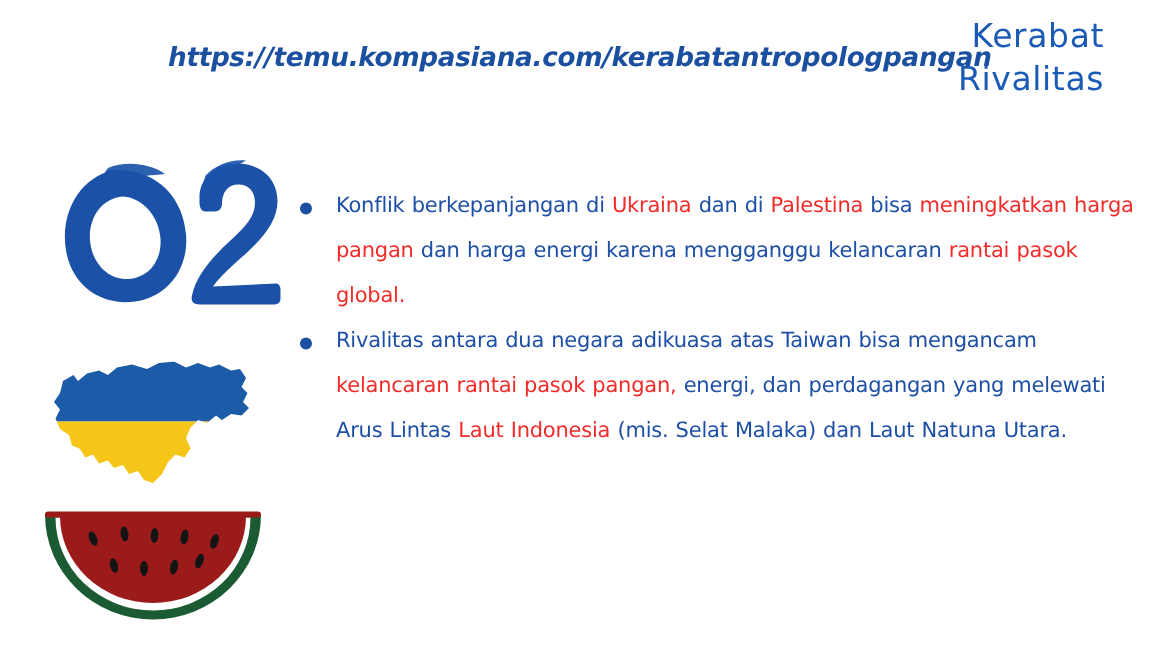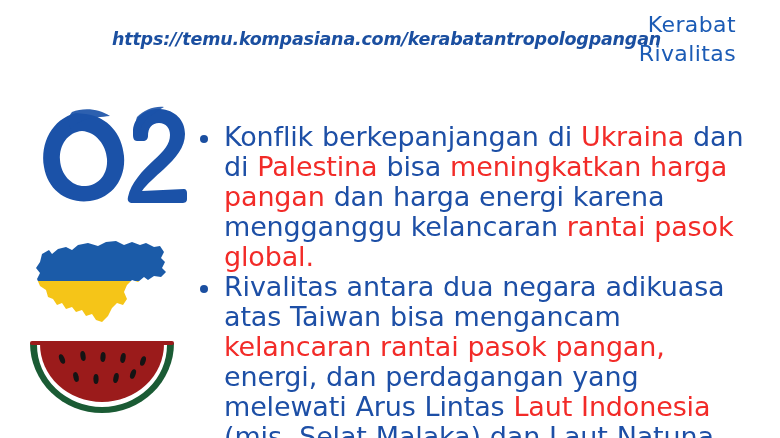--- a/index.html
+++ b/index.html
@@ -93,21 +93,21 @@
     position: absolute;
     left: 4px;
     top: 13px;
     width: 8px;
     height: 8px;
     border-radius: 50%;
     background: #1B4FA0;
   }
   .bullet-text {
     font-family: "DejaVu Sans", sans-serif;
-    font-size: 27px;
+    font-size: 14px;
     line-height: 30px;
     color: #1D4FA6;
     letter-spacing: -0.15px;
     word-spacing: 0.5px;
   }
   .hl { color: #F22B28; }
 </style>
 </head>
 <body>
 

